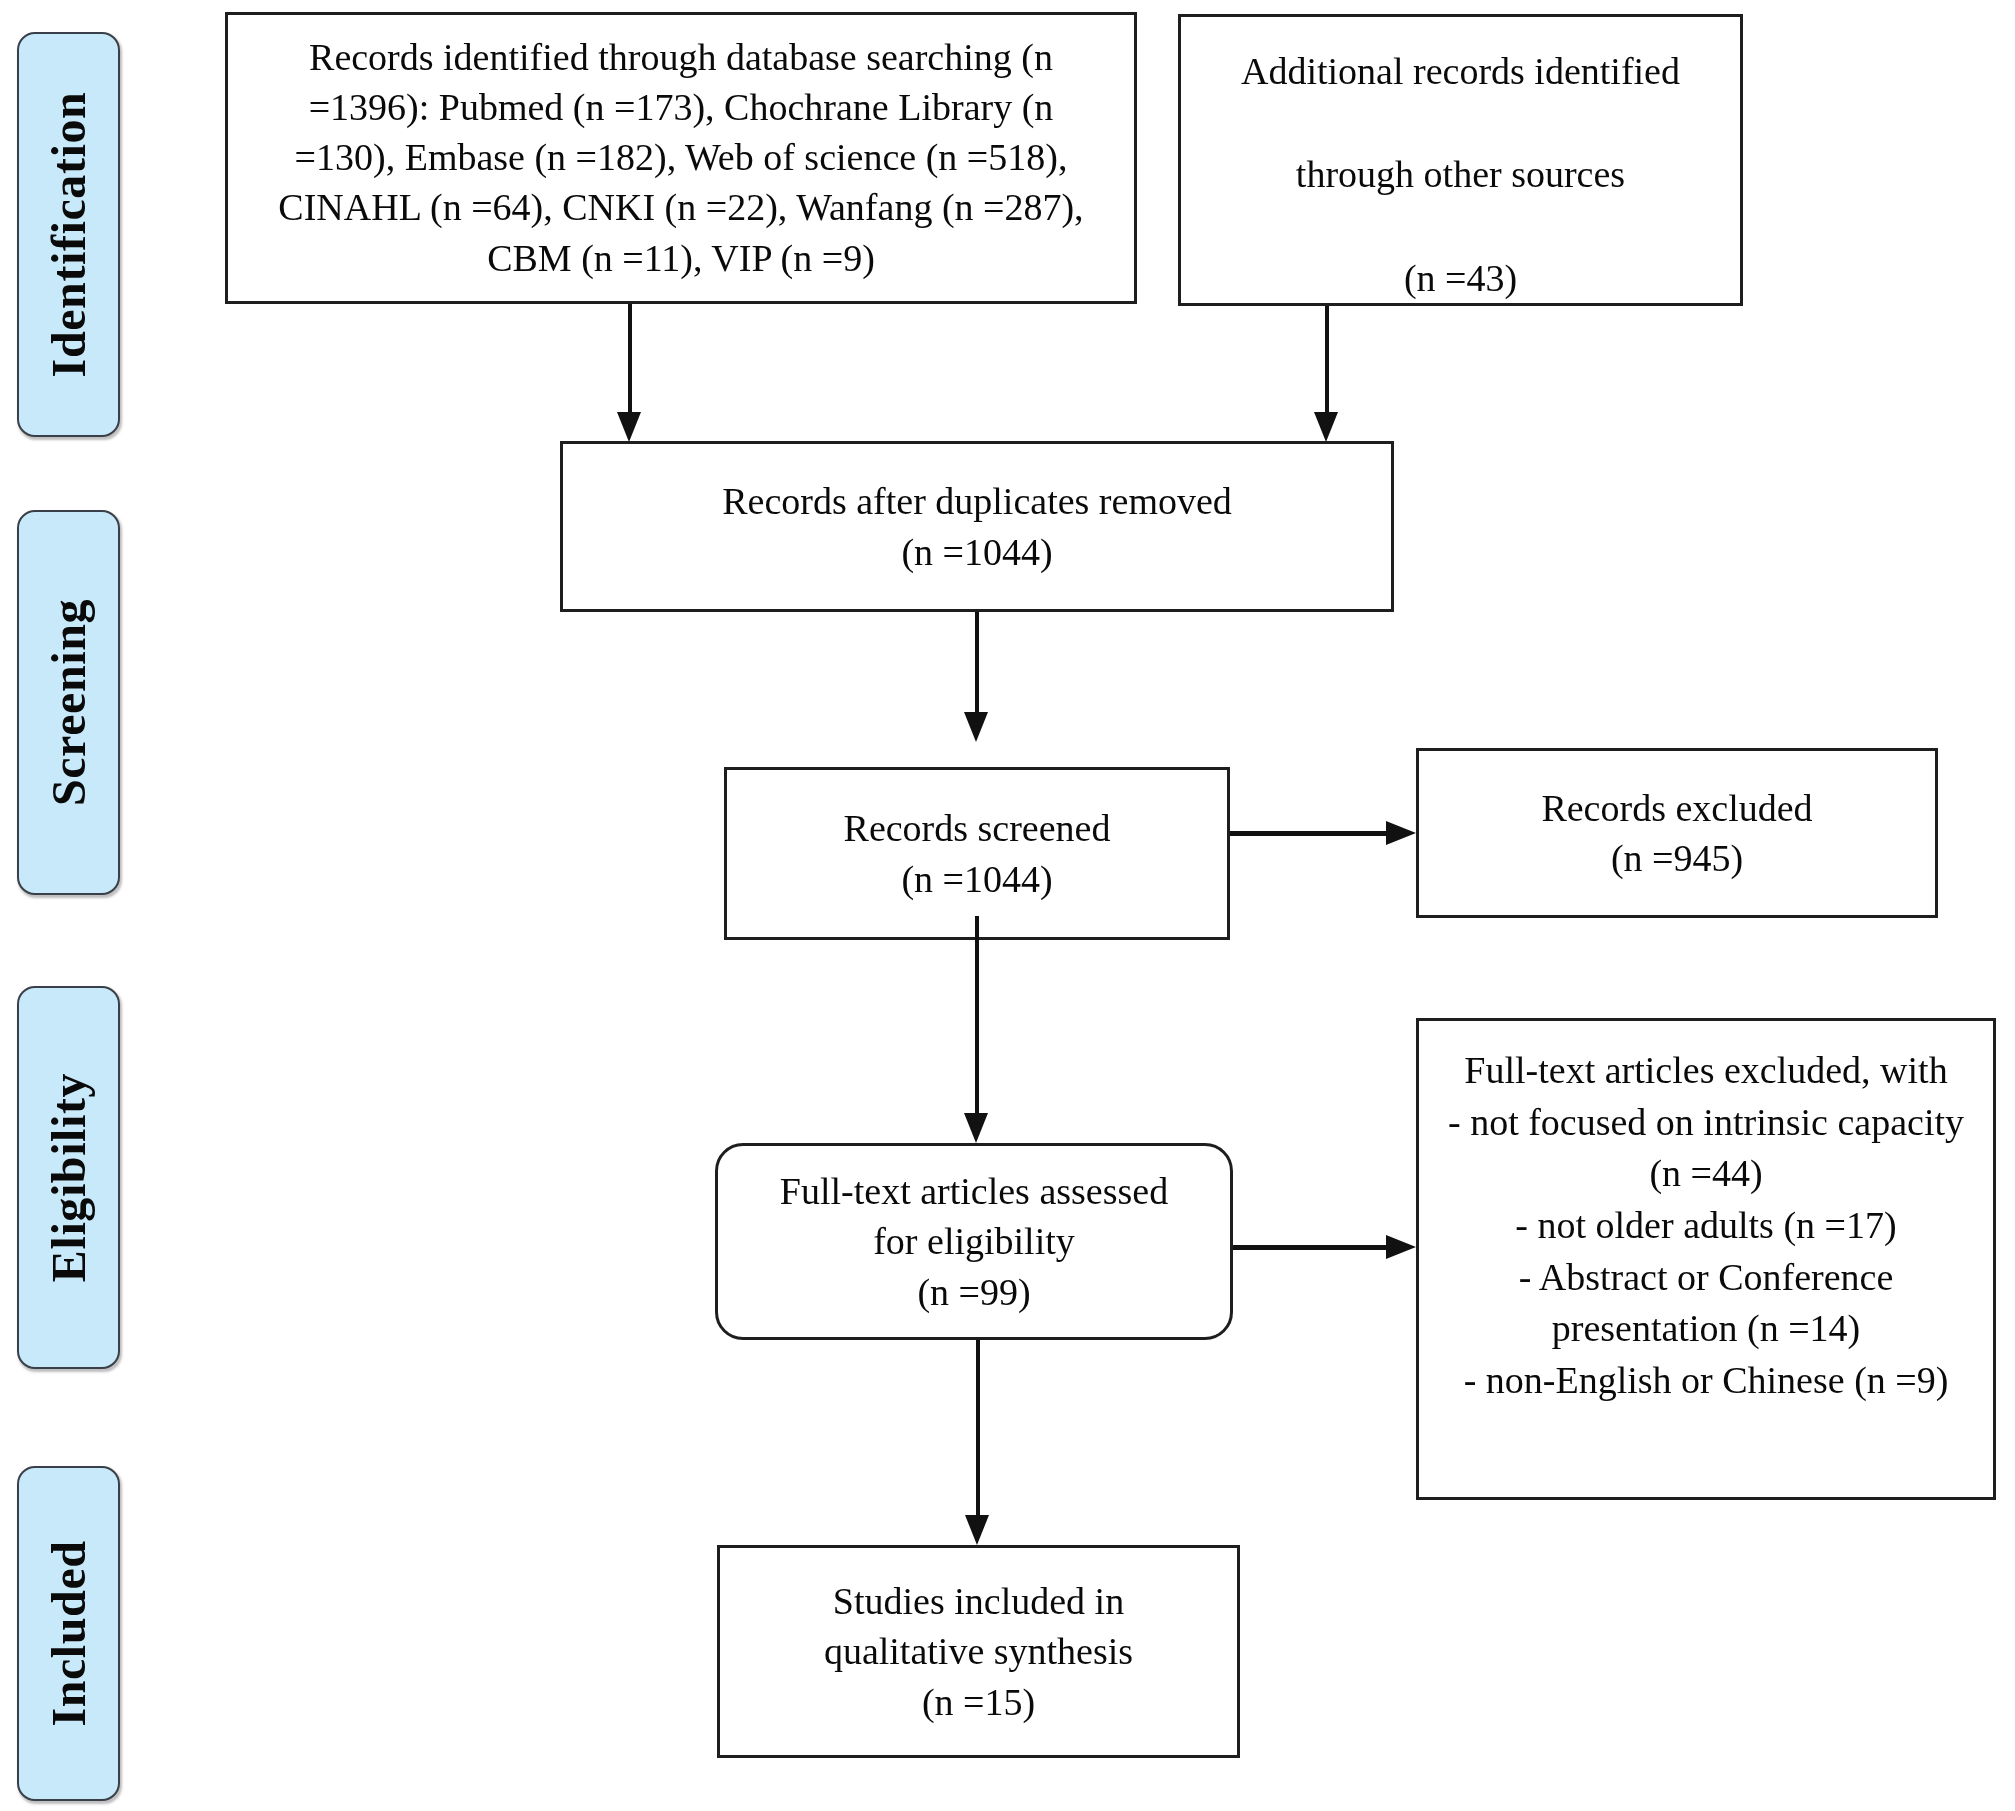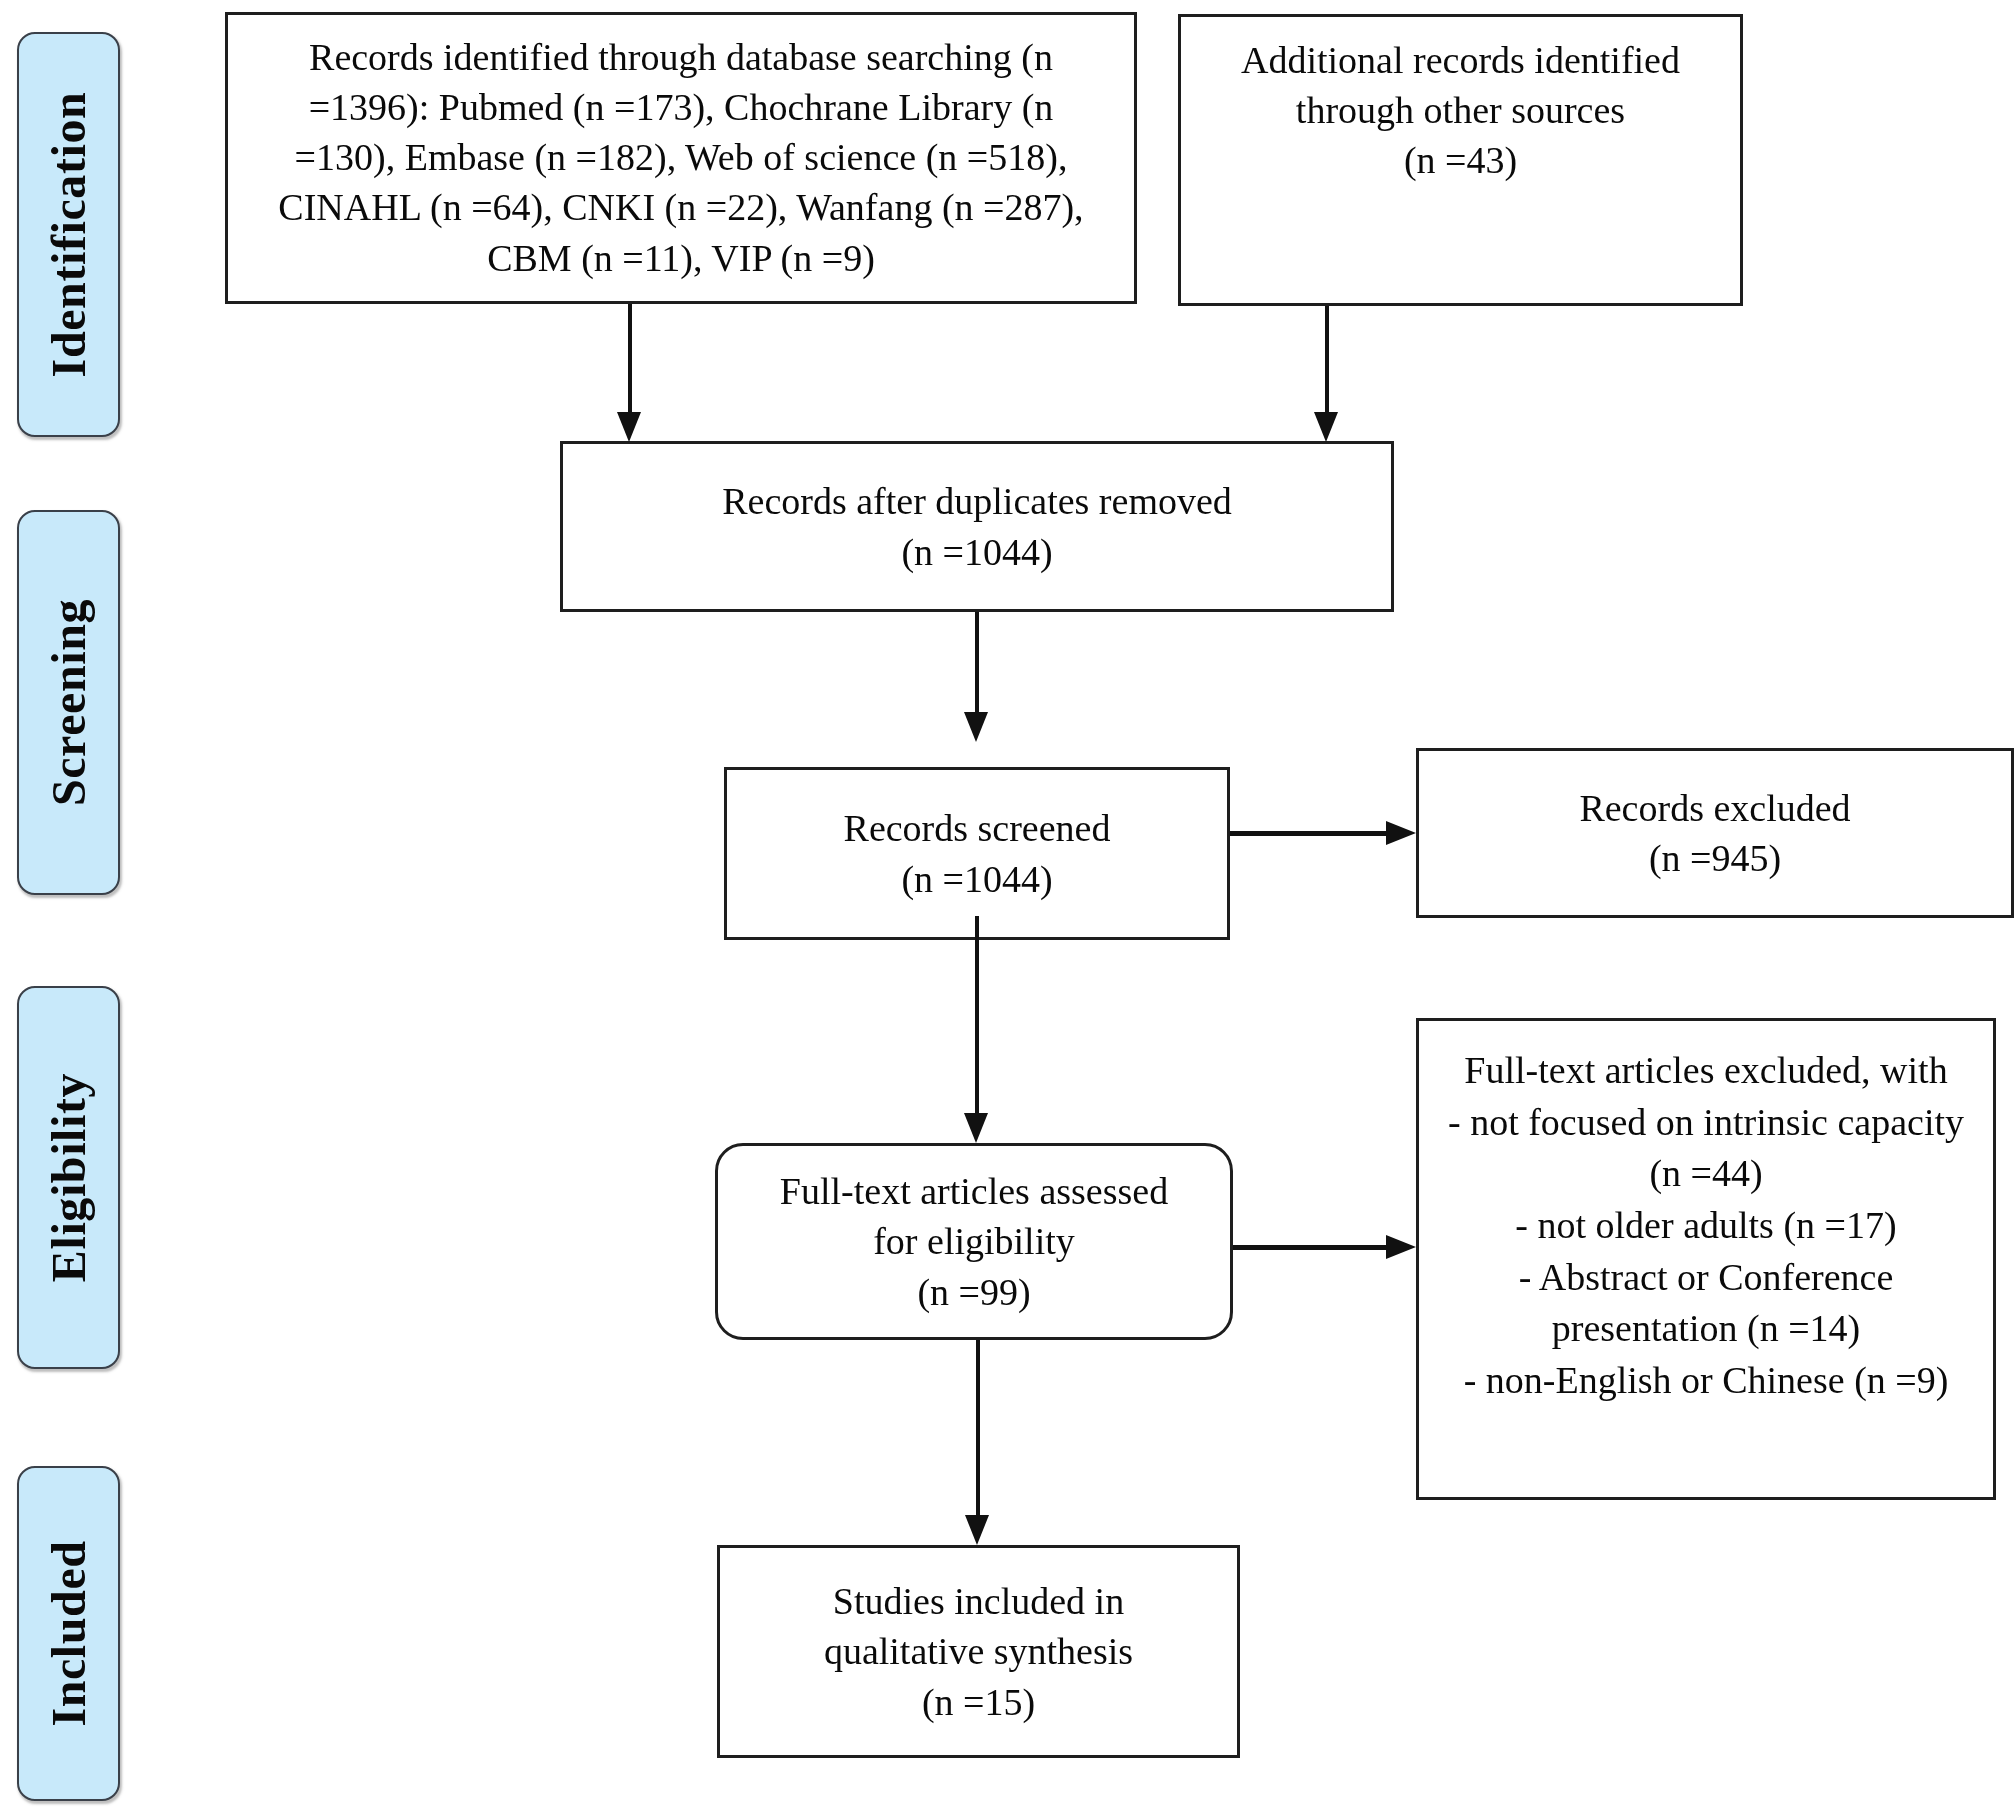--- a/index.html
+++ b/index.html
@@ -71,24 +71,24 @@
   .rhead {
     position: absolute;
     width: 0; height: 0;
     border-top: 12.7px solid transparent;
     border-bottom: 12.7px solid transparent;
     border-left: 30px solid #111111;
   }
 
   
   #box-identified   { left: 225px;  top: 12px;   width: 912px; height: 292px; padding: 17px 28px 0; justify-content: flex-start; text-align: center; }
-  #box-additional   { left: 1178px; top: 14px;   width: 565px;  height: 292px; padding-top: 18px; justify-content: flex-start; }
+  #box-additional   { left: 1178px; top: 14px;   width: 565px;  height: 292px; padding-top: 29px; justify-content: space-between; }
   #box-duplicates   { left: 560px;  top: 441px;  width: 834px; height: 171px; }
   #box-screened     { left: 724px; top: 743px; width: 506px;  height: 173px; margin-top: 24px; }
-  #box-excluded     { left: 1416px; top: 748px; width: 598px;  height: 170px; }
+  #box-excluded     { left: 1416px; top: 748px; width: 522px;  height: 170px; }
   #box-fulltext     { left: 715px; top: 1143px; width: 518px;  height: 197px; border-radius: 28px; }
   #box-reasons      { left: 1416px; top: 1018px; width: 580px;  height: 482px; padding: 24px 19.4px 0; justify-content: flex-start; line-height: 1.36; }
   #box-included     { left: 717px; top: 1545px; width: 523px;  height: 213px; }
 
   #box-reasons .reasons-header { text-align: center; width: 100%; }
   #box-reasons .reason-item    { text-align: center;   width: 100%; }
 </style>
 </head>
 <body>
 

